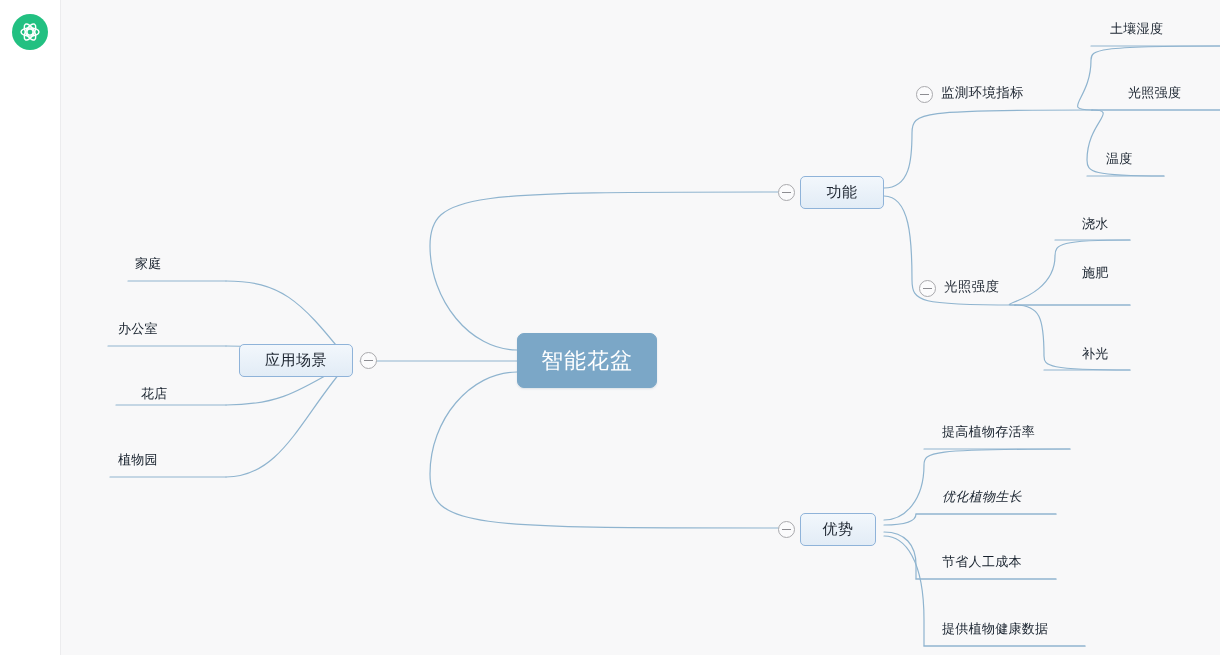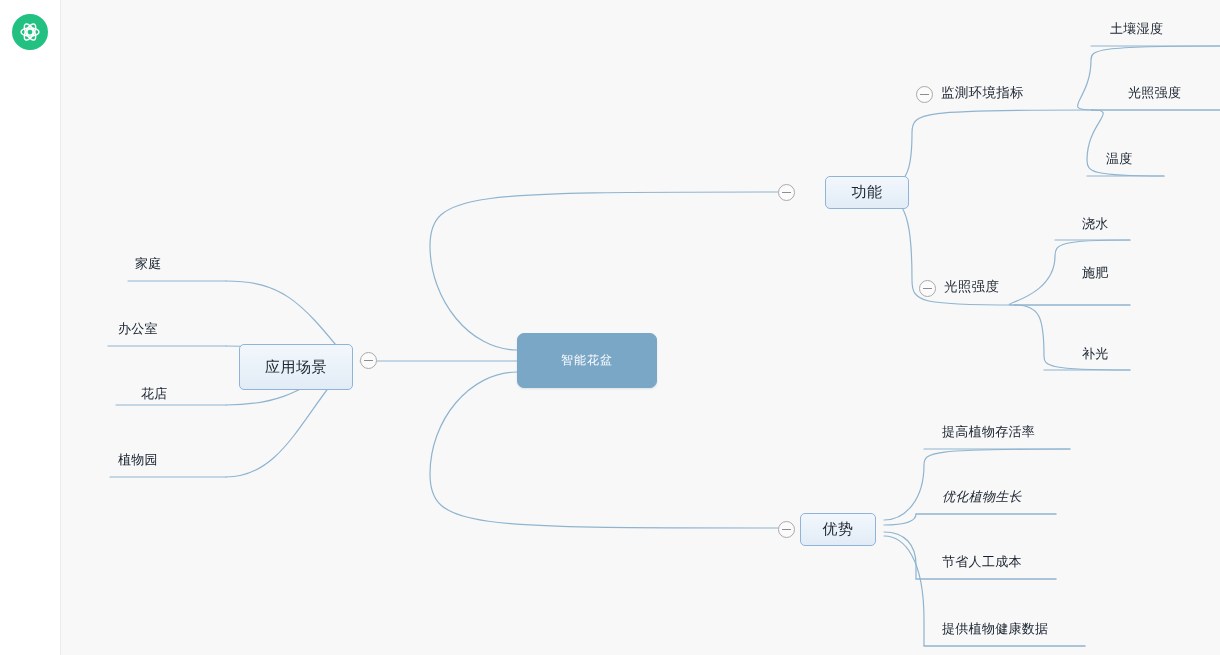--- a/index.html
+++ b/index.html
@@ -57,21 +57,21 @@
     white-space: nowrap;
     display: flex;
     align-items: center;
     justify-content: center;
   }
   .node-root {
     background: #7ba7c7;
     border: 1px solid #7ba7c7;
     border-radius: 7px;
     color: #ffffff;
-    font-size: 12px;
+    font-size: 22px;
     letter-spacing: 1px;
     box-shadow: 0 1px 2px rgba(90,120,150,.18);
   }
   .node-main {
     background: linear-gradient(180deg,#f2f7fc 0%,#e2ecf6 100%);
     border: 1px solid #8fb3d9;
     border-radius: 5px;
     color: #1d2530;
     font-size: 15px;
     letter-spacing: .5px;
@@ -161,37 +161,37 @@
           <path d="M 855 514 L 995 514"></path>
           <path d="M 855 579 L 995 579"></path>
           <path d="M 863 646 L 1024 646"></path>
         </g>
     </svg>
 
     <div id="nodes">
         <div class="node node-root" style="left: 456px; top: 333px; width: 140px; height: 55px;">
           <span>智能花盆</span>
         </div>
-        <div class="node node-main" style="left: 178px; top: 344px; width: 114px; height: 46px;">
+        <div class="node node-main" style="left: 178px; top: 344px; width: 114px; height: 33px;">
           <span>应用场景</span>
         </div>
         <div class="toggle" style="left: 299px; top: 352px;"></div>
         <div class="node node-leaf" style="left: 74px; top: 255px; justify-content: flex-start;">
           <span>家庭</span>
         </div>
         <div class="node node-leaf" style="left: 57px; top: 320px; justify-content: flex-start;">
           <span>办公室</span>
         </div>
         <div class="node node-leaf" style="left: 80px; top: 385px; justify-content: flex-start;">
           <span>花店</span>
         </div>
         <div class="node node-leaf" style="left: 57px; top: 451px; justify-content: flex-start;">
           <span>植物园</span>
         </div>
-        <div class="node node-main" style="left: 764px; top: 176px; width: 84px; height: 33px;">
+        <div class="node node-main" style="left: 739px; top: 176px; width: 84px; height: 33px;">
           <span>功能</span>
         </div>
         <div class="toggle" style="left: 717px; top: 184px;"></div>
         <div class="node node-sub" style="left: 880px; top: 84px; justify-content: flex-start;">
           <span>监測环境指标</span>
         </div>
         <div class="toggle" style="left: 855px; top: 86px;"></div>
         <div class="node node-leaf" style="left: 1049px; top: 20px; justify-content: flex-start;">
           <span>土壤湿度</span>
         </div>

